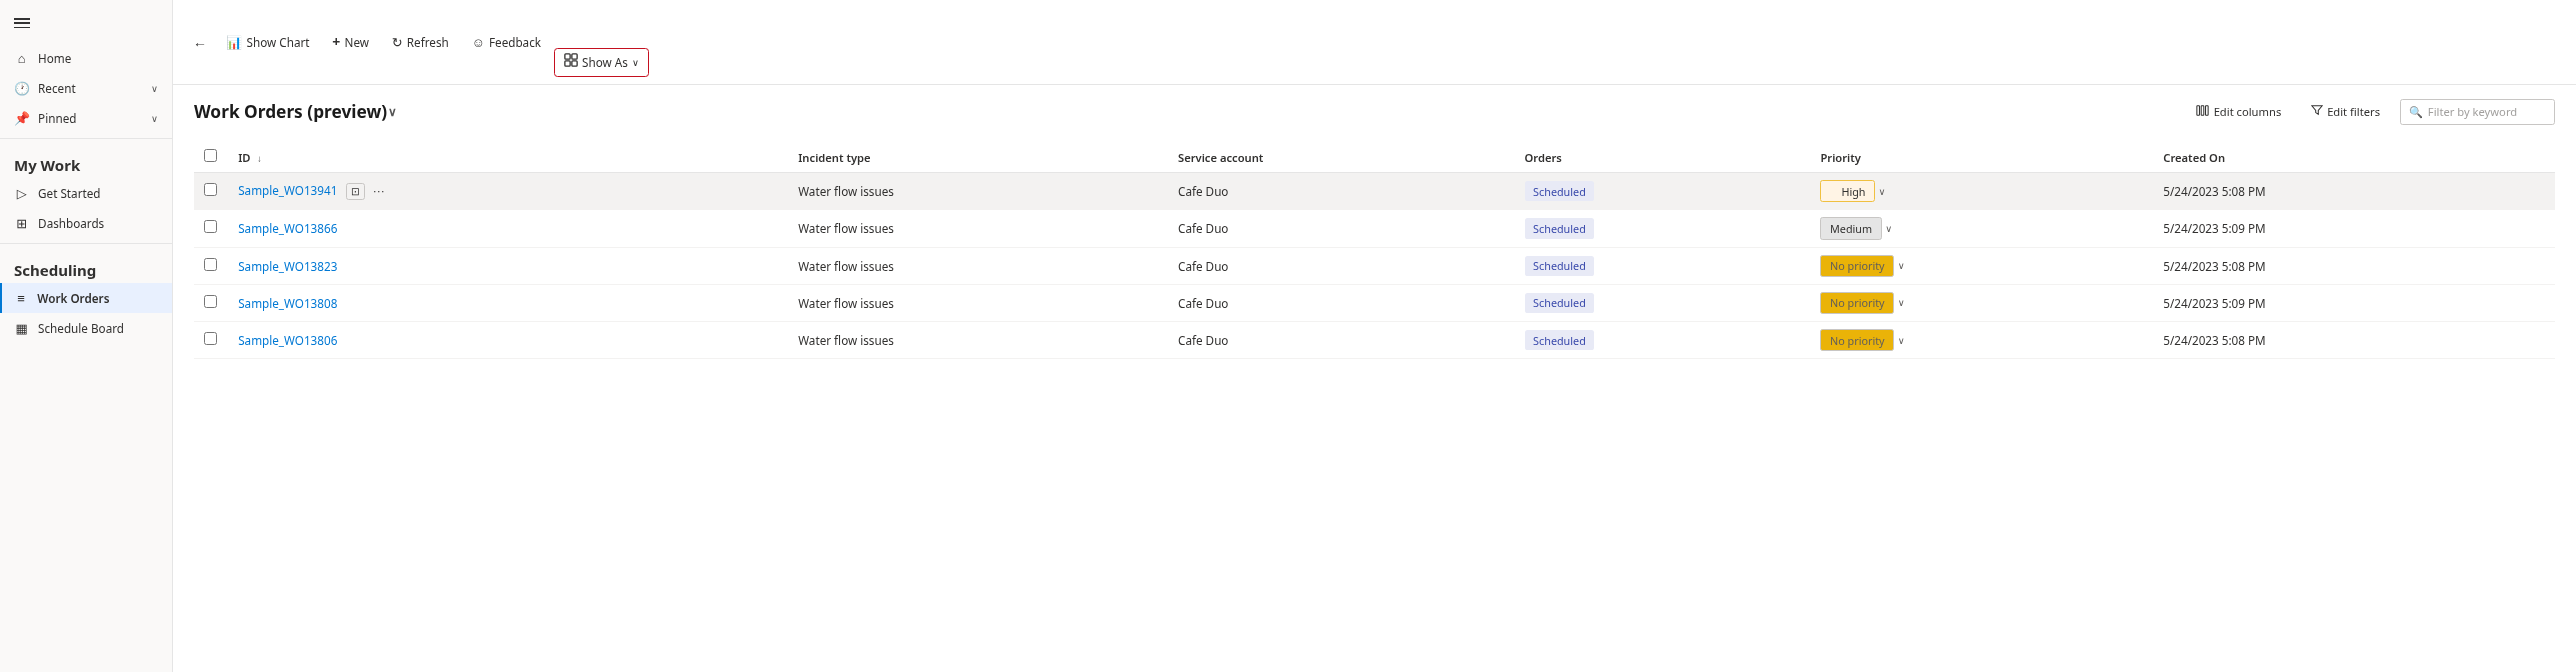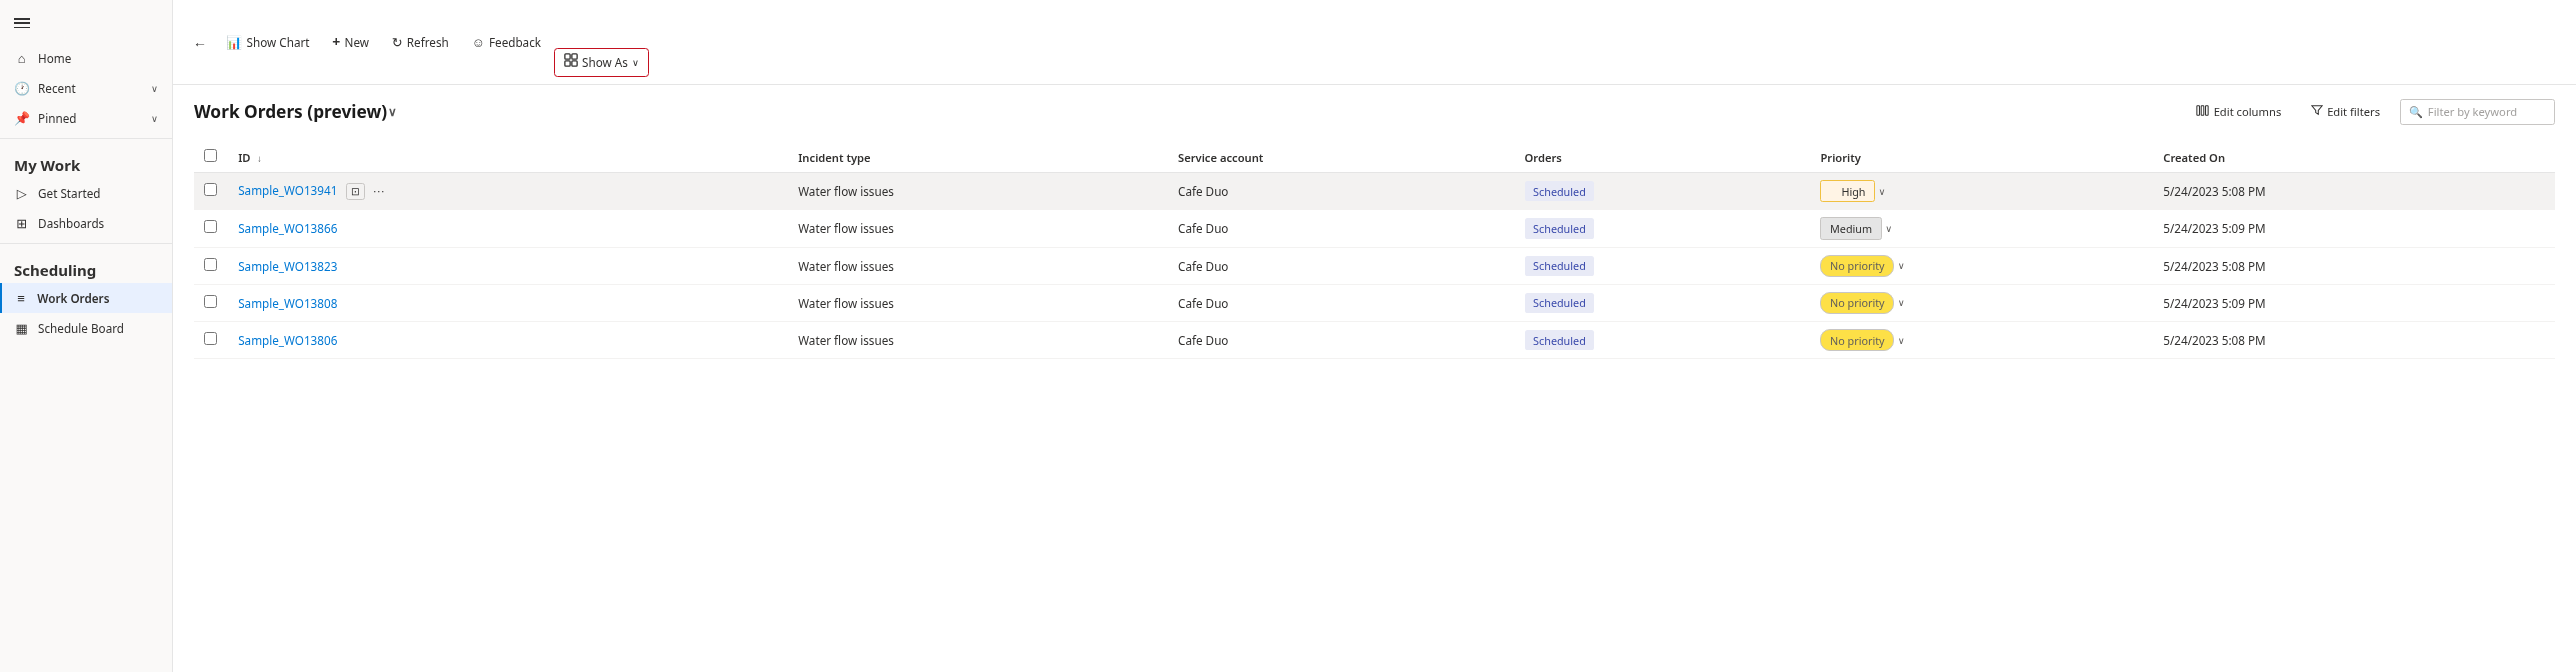--- a/index.html
+++ b/index.html
@@ -204,21 +204,21 @@
     .priority-badge {
       display: inline-block;
       padding: 2.6px 8.6px;
       border: 0.9px solid #c8c6c4;
       border-radius: 2.6px;
       font-size: 10.8px;
       background: #fff;
     }
     .priority-badge.high { background: #fff4e5; border-color: #f0c040; padding-left: 20px; }
     .priority-badge.medium { background: #e5e5e5; border-color: #c8c6c4; }
-    .priority-badge.no-priority { background: #fde047; border-color: #c8c6c4; color: #605e5c; border-radius: 10px; }
+    .priority-badge.no-priority { background: #eab308; border-color: #c8c6c4; color: #605e5c; }
     .priority-chevron { font-size: 9.5px; color: #605e5c; cursor: pointer; }
     .checkbox-cell { width: 26px; }
     .checkbox { width: 13px; height: 13px; cursor: pointer; }
     .row-actions {
       display: inline-flex;
       align-items: center;
       gap: 3.5px;
       margin-left: 5.2px;
     }
     .row-icon-btn {

